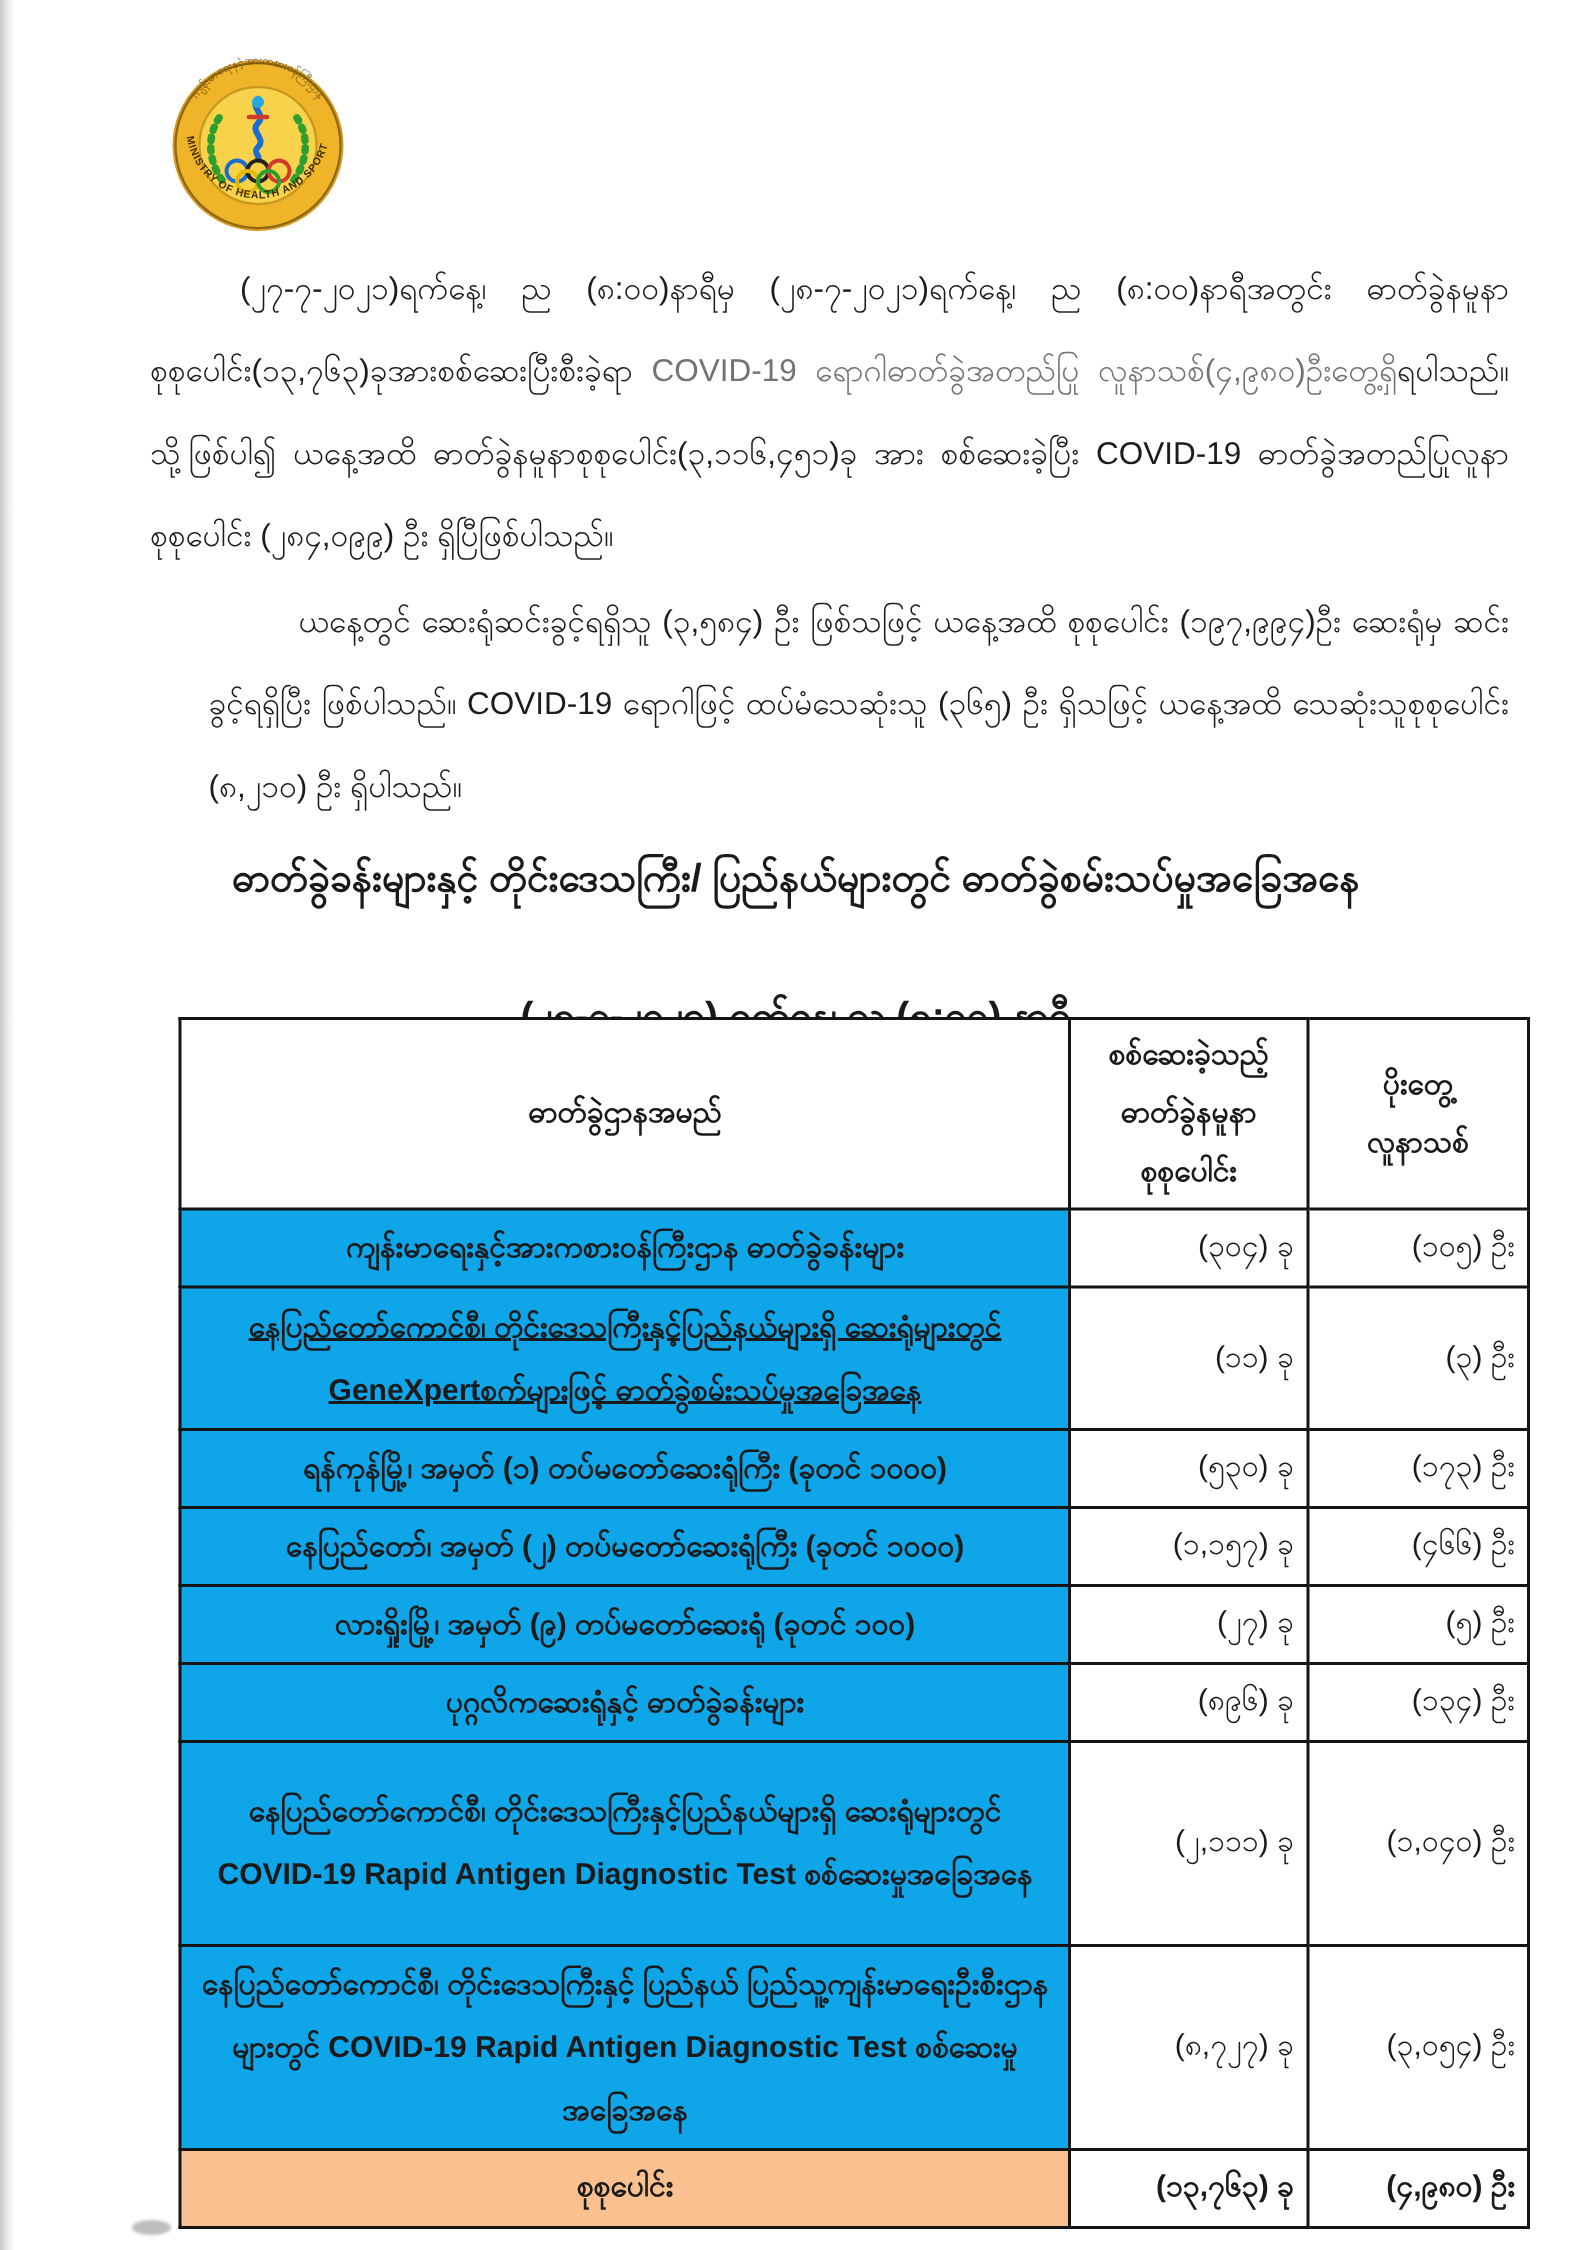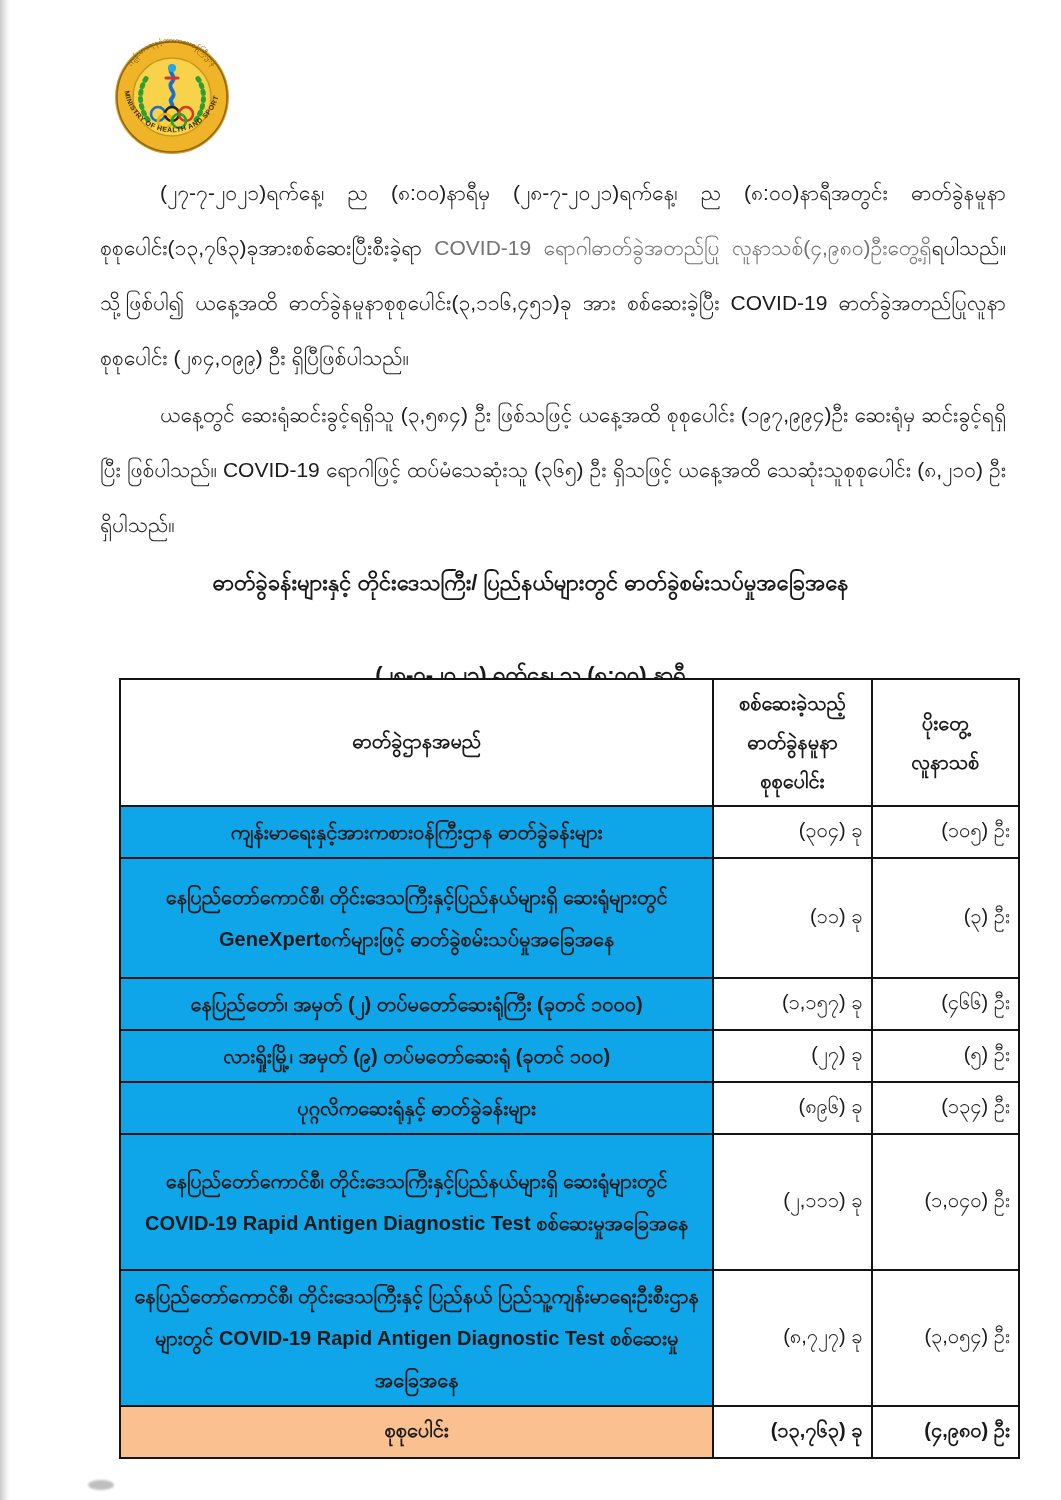--- a/index.html
+++ b/index.html
@@ -35,25 +35,25 @@
     font-family: "Liberation Serif", serif;
     font-weight: bold; font-size: 22px; margin-top: 20px;
   }
 
   
   .bodytext { position: absolute; top: 165px; left: 100px; width: 906px; }
   p.para {
     font-size: 21px; line-height: 2.62; text-align: justify;
     text-indent: 60px; color: #1c1c1c;
   }
-  p.para + p.para { margin-top: 2px; }
+  p.para + p.para { margin-top: 2px; margin-left: 39px; }
   .red { color: #737373; }
 
   
-  .table-title { position: absolute; left: 0; right: 0; text-align: center; font-weight: bold; font-size: 22px; }
+  .table-title { position: absolute; left: 0; right: 0; text-align: center; font-weight: bold; font-size: 26px; }
   .tt1 { top: 568px; }
   .tt2 { top: 660px; }
 
   table.results {
     position: absolute; top: 678px; left: 119px;
     width: 901px; border-collapse: collapse; table-layout: fixed;
   }
   table.results col.c1 { width: 66%; }
   table.results col.c2 { width: 17.6%; }
   table.results col.c3 { width: 16.4%; }
@@ -61,21 +61,21 @@
     border: 2px solid #141414;
     font-size: 20px;
     vertical-align: middle;
     padding: 4px 8px;
   }
   table.results th { font-weight: bold; background: #ffffff; text-align: center; height: 122px; }
   th .hline { line-height: 1.95; }
   td.name { background: #0ea5e9; text-align: center; font-weight: bold; line-height: 2.1; padding: 6px 14px; }
   td.num { background: #ffffff; text-align: right; padding-right: 20px; font-weight: normal; white-space: nowrap; }
   tr.r-single td.name { height: 50px; }
-  tr.r-tall3 td.name { height: 120px; }
+  tr.r-tall3 td.name { height: 95px; text-decoration: underline; }
   tr.r-tall4 td.name { height: 136px; }
   tr.total td.label { background: #fac090; text-align: center; font-weight: bold; height: 52px; }
   tr.total td.num { font-weight: bold; }
 </style>
 </head>
 <body>
 
 <div class="page">
   <div class="scan-left"></div>
   <div class="scan-smudge"></div>
@@ -149,20 +149,25 @@
         <td class="name">ကျန်းမာရေးနှင့်အားကစားဝန်ကြီးဌာန ဓာတ်ခွဲခန်းများ</td>
         <td class="num">(၃၀၄) ခု</td>
         <td class="num">(၁၀၅) ဦး</td>
       </tr>
       <tr class="r-tall3">
         <td class="name">နေပြည်တော်ကောင်စီ၊ တိုင်းဒေသကြီးနှင့်ပြည်နယ်များရှိ ဆေးရုံများတွင် GeneXpertစက်များဖြင့် ဓာတ်ခွဲစမ်းသပ်မှုအခြေအနေ</td>
         <td class="num">(၁၁) ခု</td>
         <td class="num">(၃) ဦး</td>
       </tr>
       <tr class="r-single">
+        <td class="name">ရန်ကုန်မြို့၊ အမှတ် (၁) တပ်မတော်ဆေးရုံကြီး (ခုတင် ၁၀၀၀)</td>
+        <td class="num">(၅၃၀) ခု</td>
+        <td class="num">(၁၇၃) ဦး</td>
+      </tr>
+      <tr class="r-single">
         <td class="name">နေပြည်တော်၊ အမှတ် (၂) တပ်မတော်ဆေးရုံကြီး (ခုတင် ၁၀၀၀)</td>
         <td class="num">(၁,၁၅၇) ခု</td>
         <td class="num">(၄၆၆) ဦး</td>
       </tr>
       <tr class="r-single">
         <td class="name">လားရှိုးမြို့၊ အမှတ် (၉) တပ်မတော်ဆေးရုံ (ခုတင် ၁၀၀)</td>
         <td class="num">(၂၇) ခု</td>
         <td class="num">(၅) ဦး</td>
       </tr>
       <tr class="r-single">

